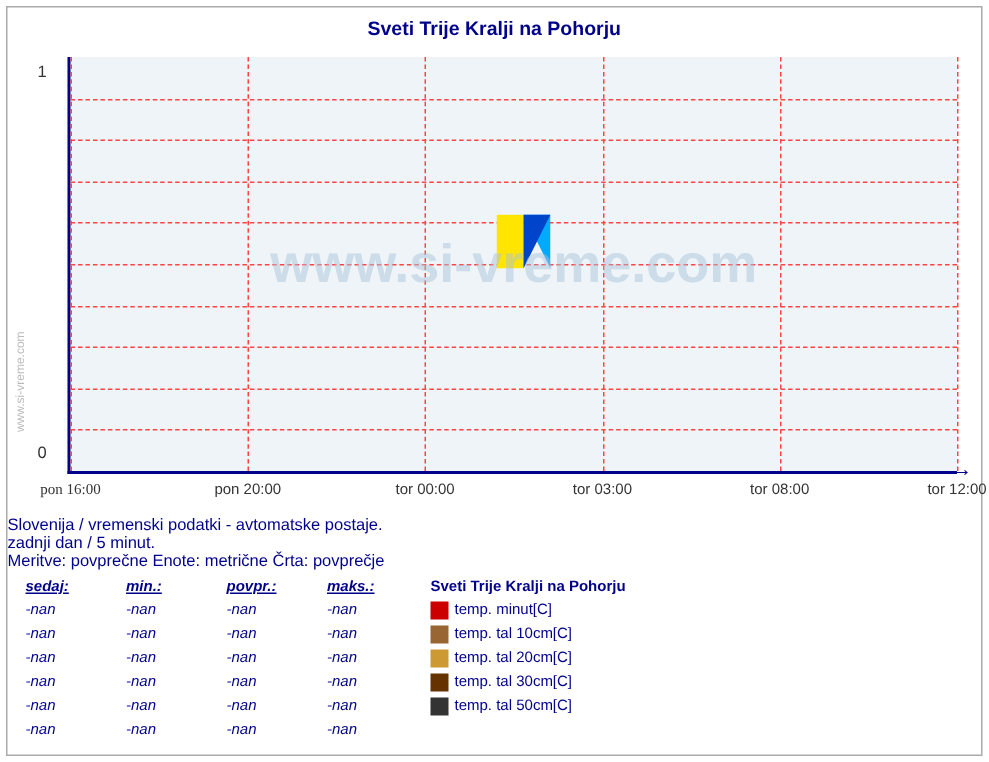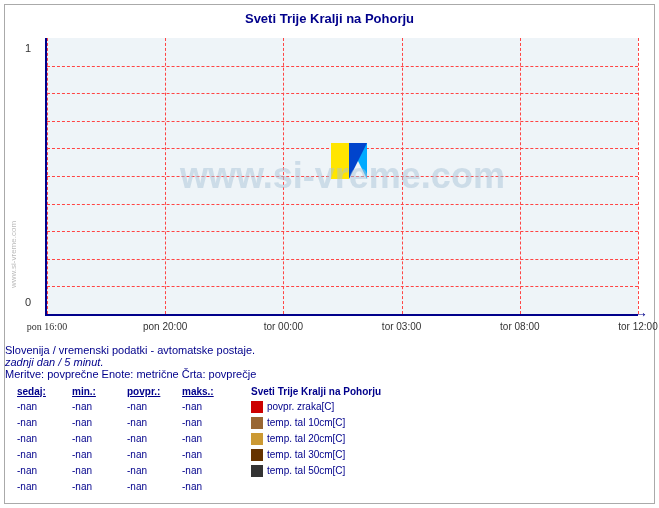--- a/index.html
+++ b/index.html
@@ -123,27 +123,27 @@
       <div style="position:absolute;bottom:-18px;left:20%;font-size:10px;color:#333;transform:translateX(-50%);white-space:nowrap;">pon 20:00</div>
       <div style="position:absolute;bottom:-18px;left:40%;font-size:10px;color:#333;transform:translateX(-50%);white-space:nowrap;">tor 00:00</div>
       <div style="position:absolute;bottom:-18px;left:60%;font-size:10px;color:#333;transform:translateX(-50%);white-space:nowrap;">tor 03:00</div>
       <div style="position:absolute;bottom:-18px;left:80%;font-size:10px;color:#333;transform:translateX(-50%);white-space:nowrap;">tor 08:00</div>
       <div style="position:absolute;bottom:-18px;left:100%;font-size:10px;color:#333;transform:translateX(-50%);white-space:nowrap;">tor 12:00</div>
     </div>
   </div>
 
   <div style="text-align:left;margin-top:6px;">
     <div style="font-size:11px;color:#00008b;">Slovenija / vremenski podatki - avtomatske postaje.</div>
-    <div style="font-size:11px;color:#00008b;font-style:italic;">zadnji dan / 5 minut.</div>
+    <div style="font-size:11px;color:#00008b;">zadnji dan / 5 minut.</div>
     <div style="font-size:11px;color:#00008b;">Meritve: povprečne  Enote: metrične  Črta: povprečje</div>
   </div>
 
   <div style="display:flex;margin-top:6px;margin-left:12px;gap:2px;">
 
-    <div style="display:flex;gap:0;">
+    <div style="display:flex;gap:12px;font-style:italic;">
 
       <div class="data-col">
         <div class="col-header">sedaj:</div>
         <div class="col-data">
           <div>-nan</div>
           <div>-nan</div>
           <div>-nan</div>
           <div>-nan</div>
           <div>-nan</div>
           <div>-nan</div>
@@ -184,21 +184,21 @@
           <div>-nan</div>
           <div>-nan</div>
         </div>
       </div>
     </div>
 
     <div style="margin-left:12px;">
       <div style="font-size:10px;color:#00008b;font-weight:bold;margin-bottom:2px;">Sveti Trije Kralji na Pohorju</div>
       <div class="legend-item">
         <div class="legend-swatch" style="background:#cc0000;"></div>
-        <span>povpr. zraka[C]</span>
+        <span>temp. minut[C]</span>
       </div>
       <div class="legend-item">
         <div class="legend-swatch" style="background:#996633;"></div>
         <span>temp. tal 10cm[C]</span>
       </div>
       <div class="legend-item">
         <div class="legend-swatch" style="background:#cc9933;"></div>
         <span>temp. tal 20cm[C]</span>
       </div>
       <div class="legend-item">

